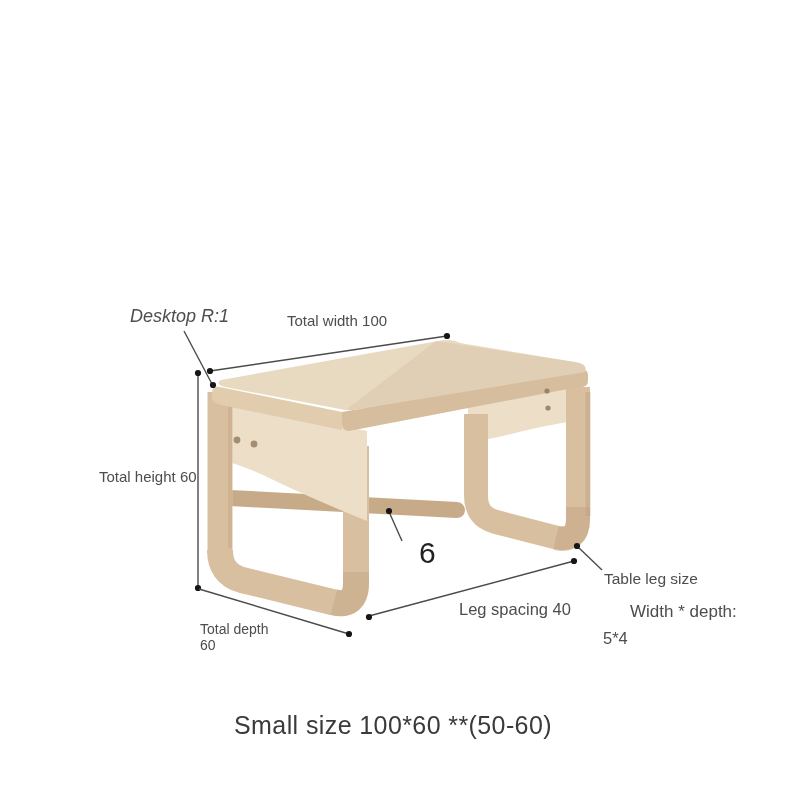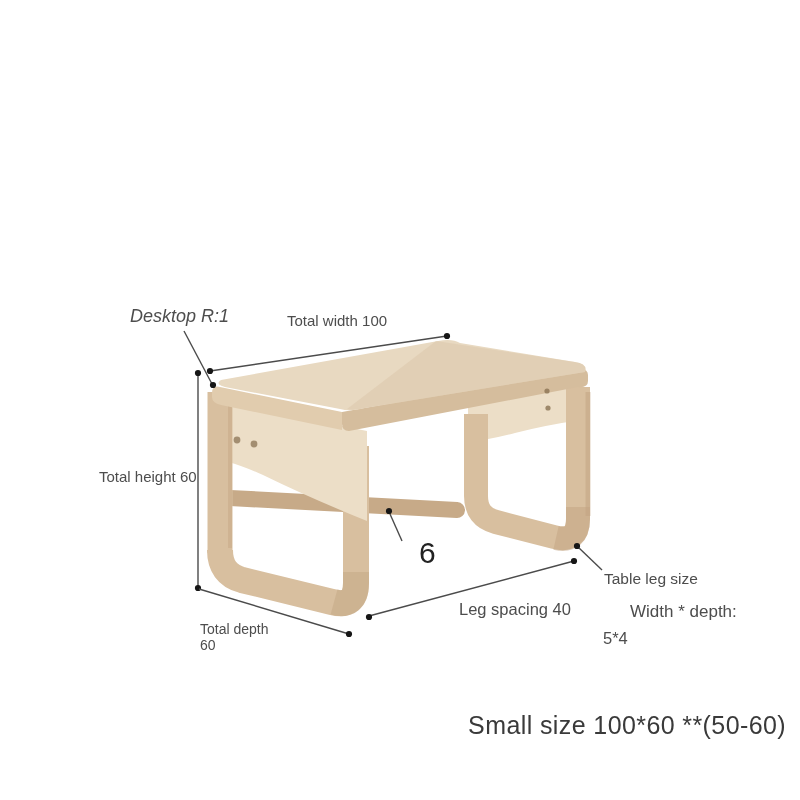--- a/index.html
+++ b/index.html
@@ -15,21 +15,21 @@
   .label { position:absolute; color:#4d4d4d; white-space:nowrap; line-height:1.15; }
   .lbl-desktop   { left:130px; top:306px; font-size:18px;font-style:italic; }
   .lbl-width     { left:287px; top:312px; font-size:15px;text-align:center; }
   .lbl-height    { left:86px;  top:468px; font-size:15px;margin-left:13px; }
   .lbl-depth     { left:171px; top:621px; font-size:14px;margin-left:29px; }
   .lbl-spacing   { left:459px; top:600px; font-size:16.5px; }
   .lbl-legsize   { left:604px; top:562px; font-size:15.5px;margin-top:8px; }
   .lbl-wd1       { left:630px; top:602px; font-size:17px; }
   .lbl-wd2       { left:603px; top:629px; font-size:16.5px; }
   .lbl-six       { left:419px; top:536px; font-size:30px; color:#222222; }
-  .footer-title  { position:absolute; left:0; right:14px; top:711px; text-align:right;
+  .footer-title  { position:absolute; left:0; right:14px; top:711px; text-align:center;
                    font-size:25px; color:#3a3a3a; letter-spacing:0.4px; }
 </style>
 </head>
 <body>
 
 <div class="page">
 
 
   <svg class="diagram-svg" width="800" height="800" viewBox="0 0 800 800">
 

